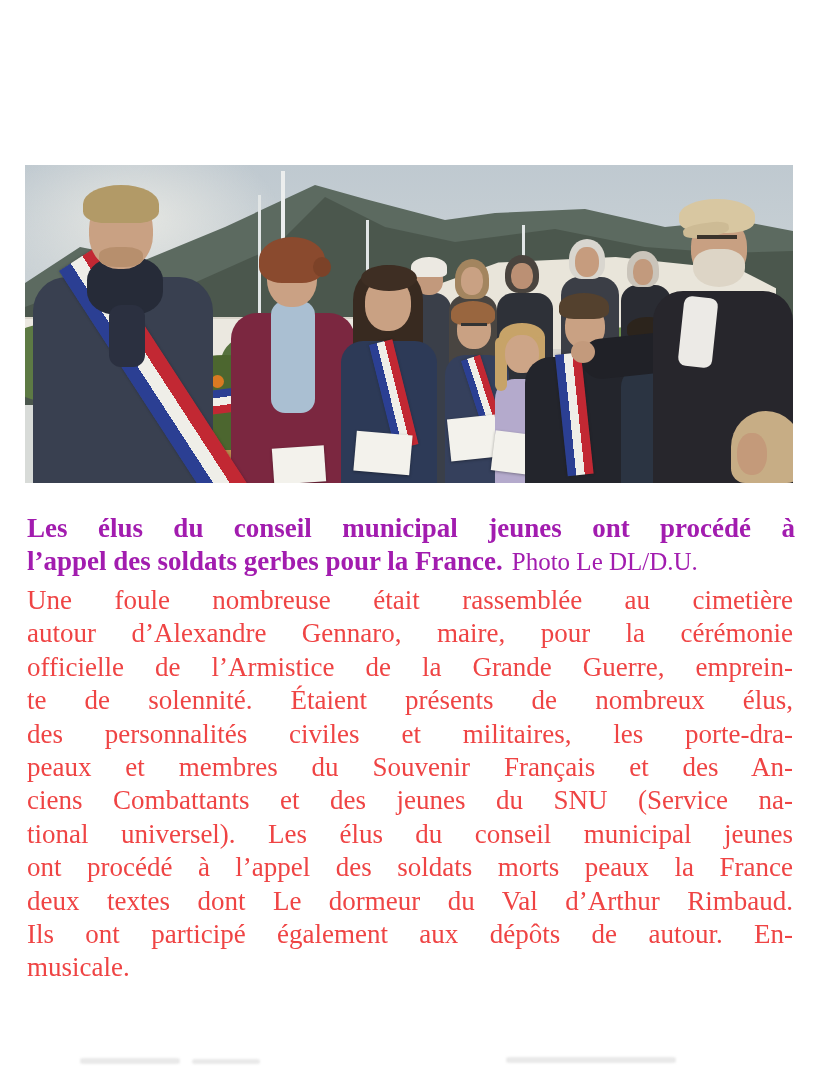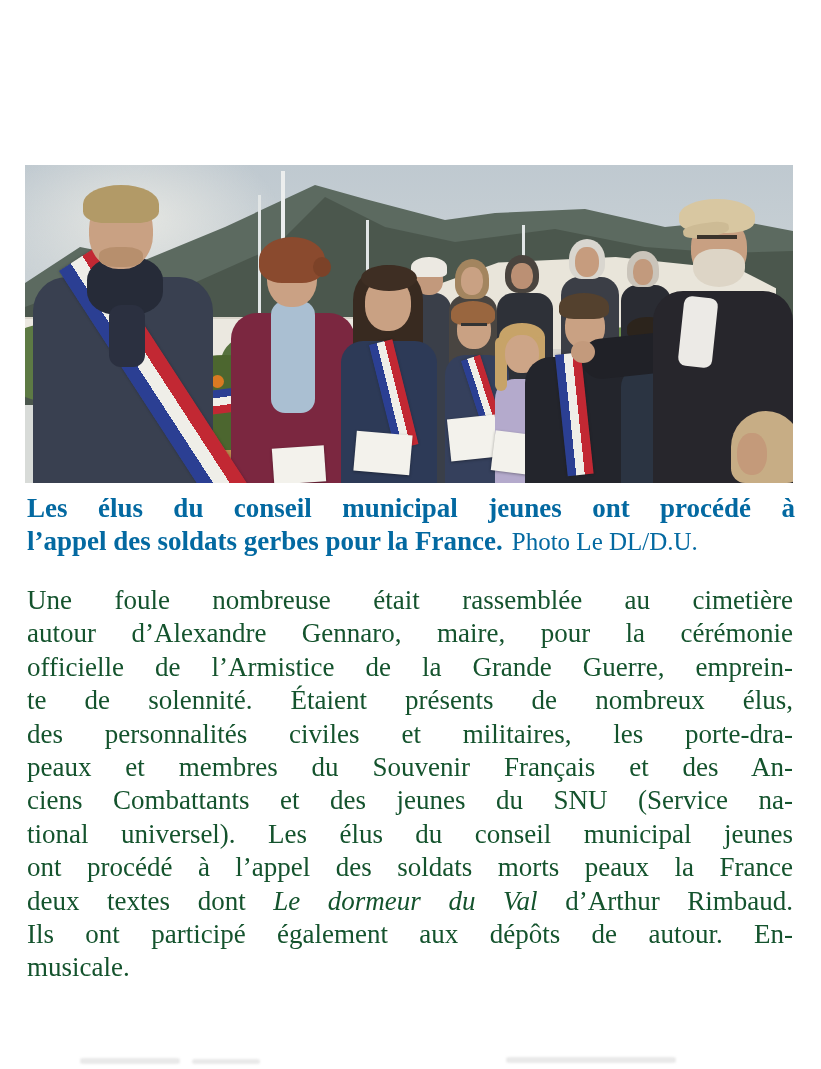--- a/index.html
+++ b/index.html
@@ -16,31 +16,31 @@
   
   .photo{position:absolute;left:25px;top:165px;width:768px;height:318px;
          overflow:hidden;background:#c6cfd3;}
   .ph{position:absolute;}
   .soft{filter:blur(0.7px);}
   .sash{background:linear-gradient(to right,#2b3f93 0 33%,#efeee8 33% 66%,#c22833 66% 100%);
         box-shadow:0 0 3px rgba(0,0,0,.25);}
   .paper{background:#f3f2ec;box-shadow:0 1px 3px rgba(0,0,0,.35);}
 
   
-  .caption{position:absolute;left:27px;top:492px;width:768px;margin:0;
-           font-size:27px;line-height:33px;font-weight:bold;color:#0369a1;}
+  .caption{position:absolute;left:27px;top:512px;width:768px;margin:0;
+           font-size:27px;line-height:33px;font-weight:bold;color:#a21caf;}
   .cap-line{display:block;}
   .credit{font-weight:normal;font-size:25px;margin-left:9px;}
 
   
   .body-text{position:absolute;left:27px;top:584px;width:766px;
-             font-size:27px;line-height:33.4px;color:#14532d;}
+             font-size:27px;line-height:33.4px;color:#ef4444;}
   .bl{display:block;white-space:nowrap;}
   .j{white-space:normal;text-align:justify;text-align-last:justify;}
-  .it{font-style:italic;}
+  .it{}
 
   
   .smudge{position:absolute;background:#e9e9e9;border-radius:3px;filter:blur(1.2px);}
 </style>
 </head>
 <body>
 
 <div class="page">
 
 

